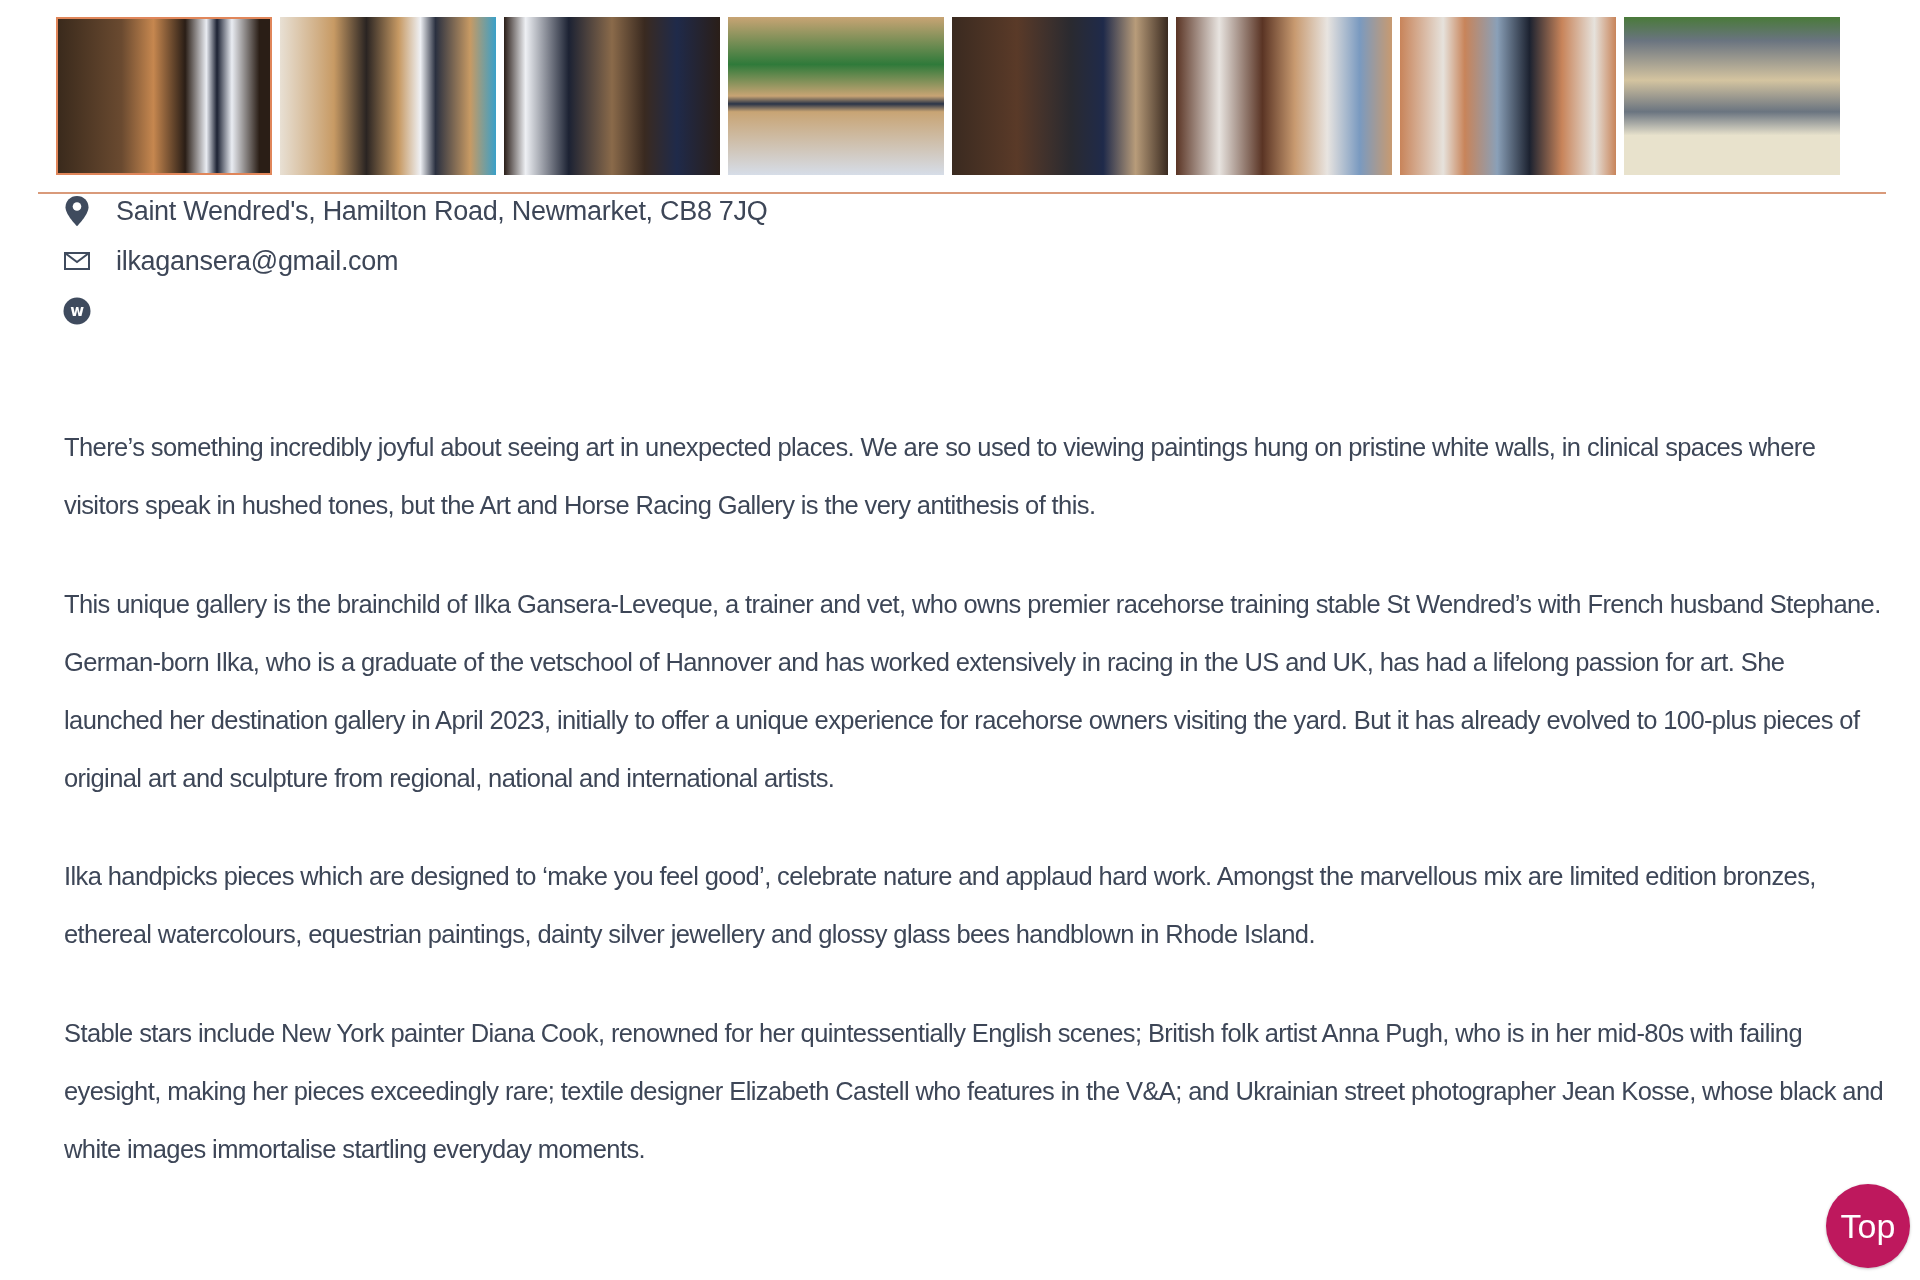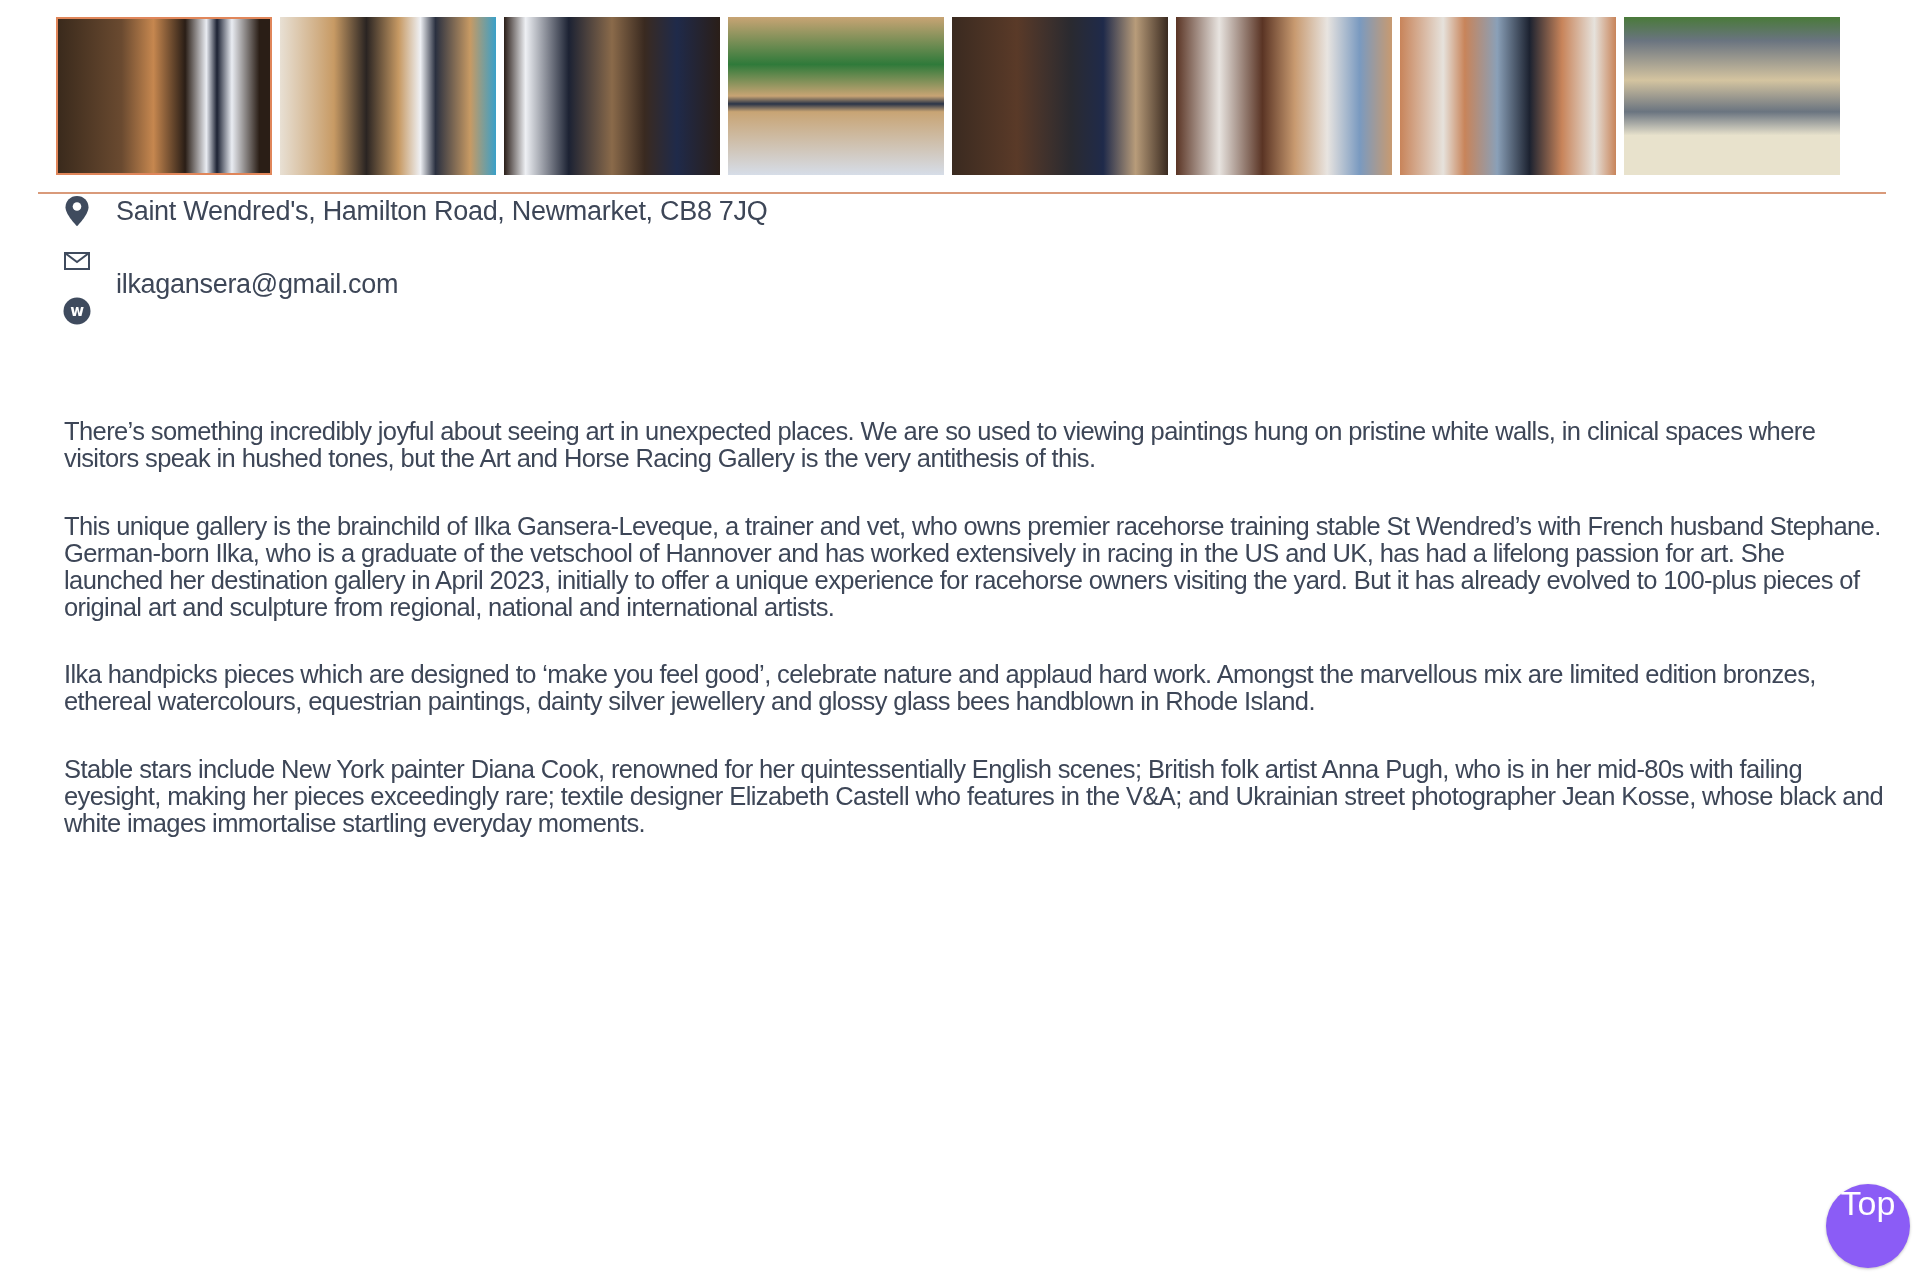--- a/index.html
+++ b/index.html
@@ -22,32 +22,32 @@
     .divider {
       position: absolute; left: 38px; top: 192px; width: 1848px; height: 2px;
       background: #d99a7a;
     }
     .contact { position: absolute; left: 62px; top: 196px; }
     .contact-row {
       display: flex; height: 50px;
       font-size: 27px; color: #3d4657; letter-spacing: -0.3px;
     }
     .contact-row .icon { width: 30px; height: 30px; margin-right: 24px; display: flex; align-items: center; justify-content: center; }
-    .contact-row a { color: #3d4657; text-decoration: none; margin-top: 23px; }
+    .contact-row a { color: #3d4657; text-decoration: none; }
     .article {
       position: absolute; left: 64px; top: 418px; width: 1820px;
-      font-size: 25.5px; line-height: 27px; color: #3d4657;
+      font-size: 25.5px; line-height: 58px; color: #3d4657;
       letter-spacing: -0.6px;
     }
     .article p { margin: 0 0 40.5px 0; }
     .top-btn {
       position: absolute; left: 1826px; top: 1184px;
       width: 84px; height: 84px; border-radius: 50%;
-      background: #8b5cf6; color: #ffffff;
-      display: flex; align-items: flex-start; justify-content: center;
+      background: #be185d; color: #ffffff;
+      display: flex; align-items: center; justify-content: center;
       font-size: 34px; cursor: pointer;
       box-shadow: 0 1px 3px rgba(0,0,0,0.25);
     }
   </style>
 </head>
 <body>
 
 <div class="gallery">
   <div class="thumb selected" title="Ilka beside easel with bee painting">
     <div class="scene" style="background:linear-gradient(90deg,#3a2a1c 0%,#6a4a30 30%,#c6874f 45%,#2a1e16 60%,#e9ecf2 70%,#1c2233 75%,#e9ecf2 82%,#2a1e16 95%);"></div>

